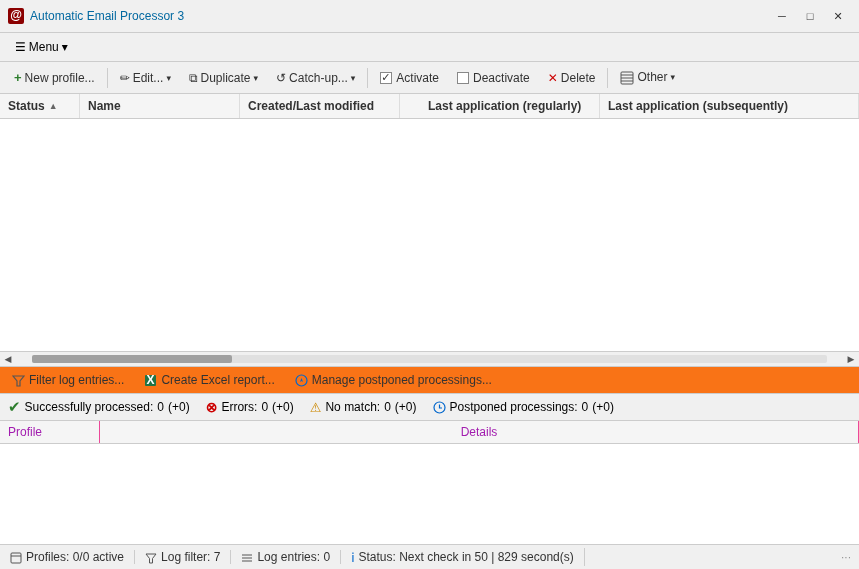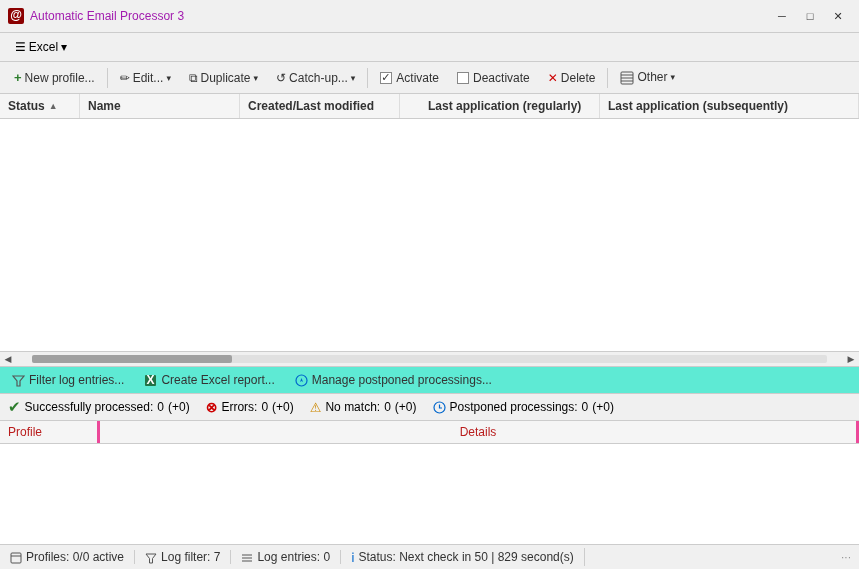--- a/index.html
+++ b/index.html
@@ -16,21 +16,21 @@
       user-select: none;
     }
     .titlebar-left { display: flex; align-items: center; gap: 6px; }
     .titlebar-icon {
       width: 16px; height: 16px;
       background: #8b0000;
       border-radius: 2px;
       display: flex; align-items: center; justify-content: center;
       color: white; font-size: 9px; font-weight: bold;
     }
-    .titlebar-title { font-size: 12px; color: #a21caf; }
+    .titlebar-title { font-size: 12px; color: #0369a1; }
     .titlebar-controls { display: flex; gap: 2px; }
     .titlebar-btn {
       width: 26px; height: 20px;
       background: #f0f0f0;
       border: none;
       cursor: pointer;
       display: flex; align-items: center; justify-content: center;
       font-size: 11px; color: #333;
     }
 
@@ -114,21 +114,21 @@
     }
     .hscroll-thumb {
       position: absolute; left: 0; top: 0;
       width: 200px; height: 8px;
       background: #a0a0a0; border-radius: 2px;
     }
     .hscroll-arrow { width: 16px; text-align: center; color: #555; font-size: 9px; cursor: pointer; }
 
     
     .log-toolbar {
-      background: #5eead4;
+      background: #f97316;
       border-bottom: 1px solid #ccc;
       padding: 4px 8px;
       display: flex; align-items: center; gap: 12px;
     }
     .log-toolbar-btn {
       display: flex; align-items: center; gap: 4px;
       cursor: pointer;
       border: none; background: none;
       font-size: 12px; color: #333;
       padding: 2px 4px;
@@ -144,22 +144,22 @@
     .log-status-item { display: flex; align-items: center; gap: 4px; }
 
     
     .log-table-header {
       display: flex;
       background: #f5f5f5;
       border-bottom: 1px solid #ccc;
     }
     .log-table-header .lcol {
       padding: 4px 8px;
-      border-right: 3px solid #ec4899;
-      color: #b91c1c;
+      border-right: 1px solid #ec4899;
+      color: #a21caf;
     }
     .lcol-profile { width: 100px; }
     .lcol-emaildata { width: 120px; }
     .lcol-details { flex: 1; text-align: center; }
 
     
     .log-table-body { height: 100px; background: white; overflow-y: auto; }
 
     
     .statusbar {
@@ -214,21 +214,21 @@
   <div class="titlebar-controls">
     <button class="titlebar-btn">─</button>
     <button class="titlebar-btn">□</button>
     <button class="titlebar-btn close">✕</button>
   </div>
 </div>
 
 <div class="menubar">
   <button class="menu-btn">
     <span>☰</span>
-    <span>Excel</span>
+    <span>Menu</span>
     <span>▾</span>
   </button>
 </div>
 
 <div class="toolbar">
 
   <button class="toolbar-btn">
     <span class="icon-add">+</span>
     <span>New profile...</span>
   </button>

